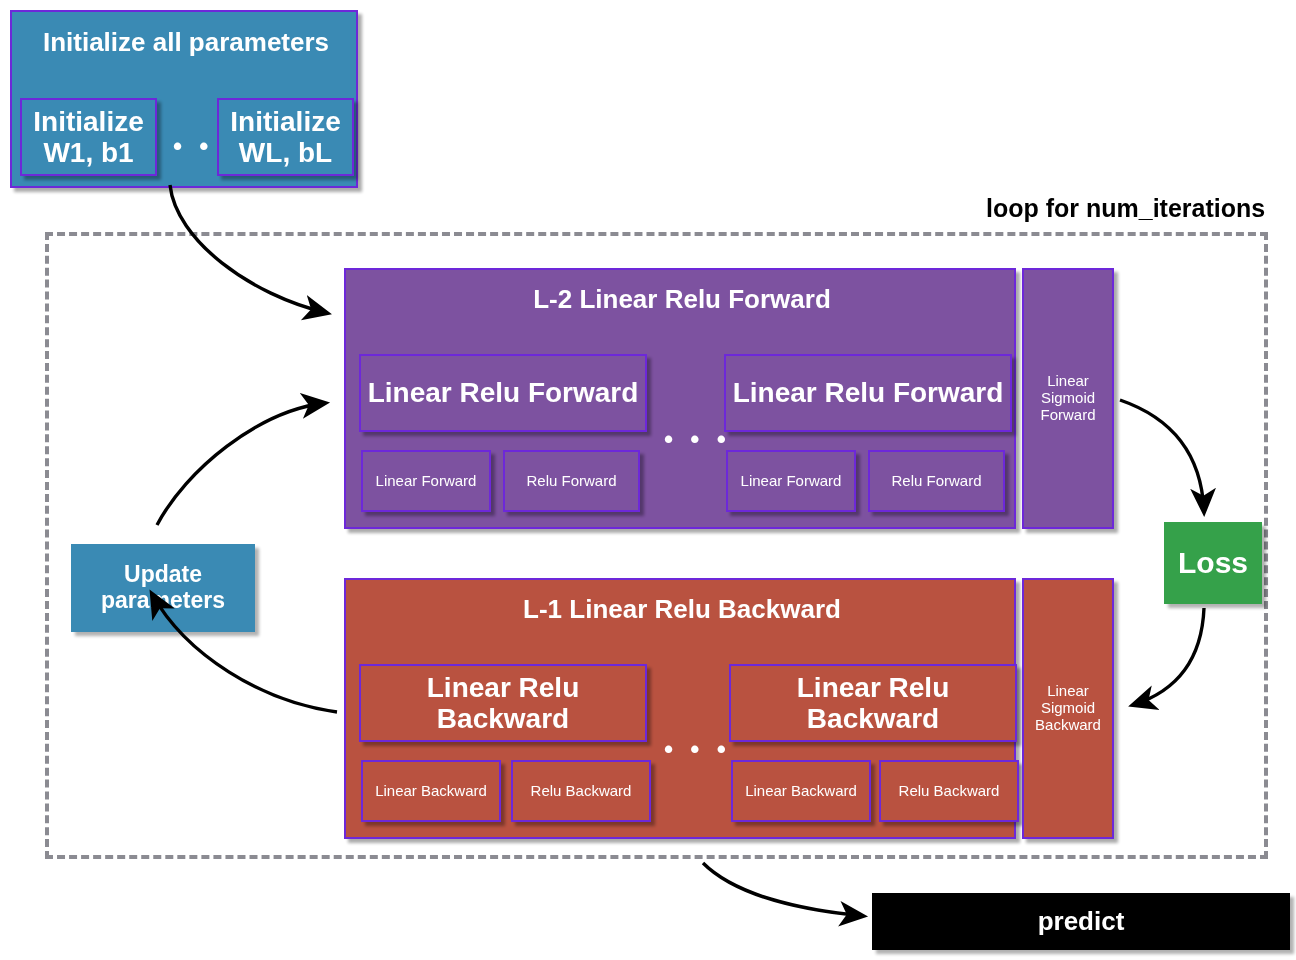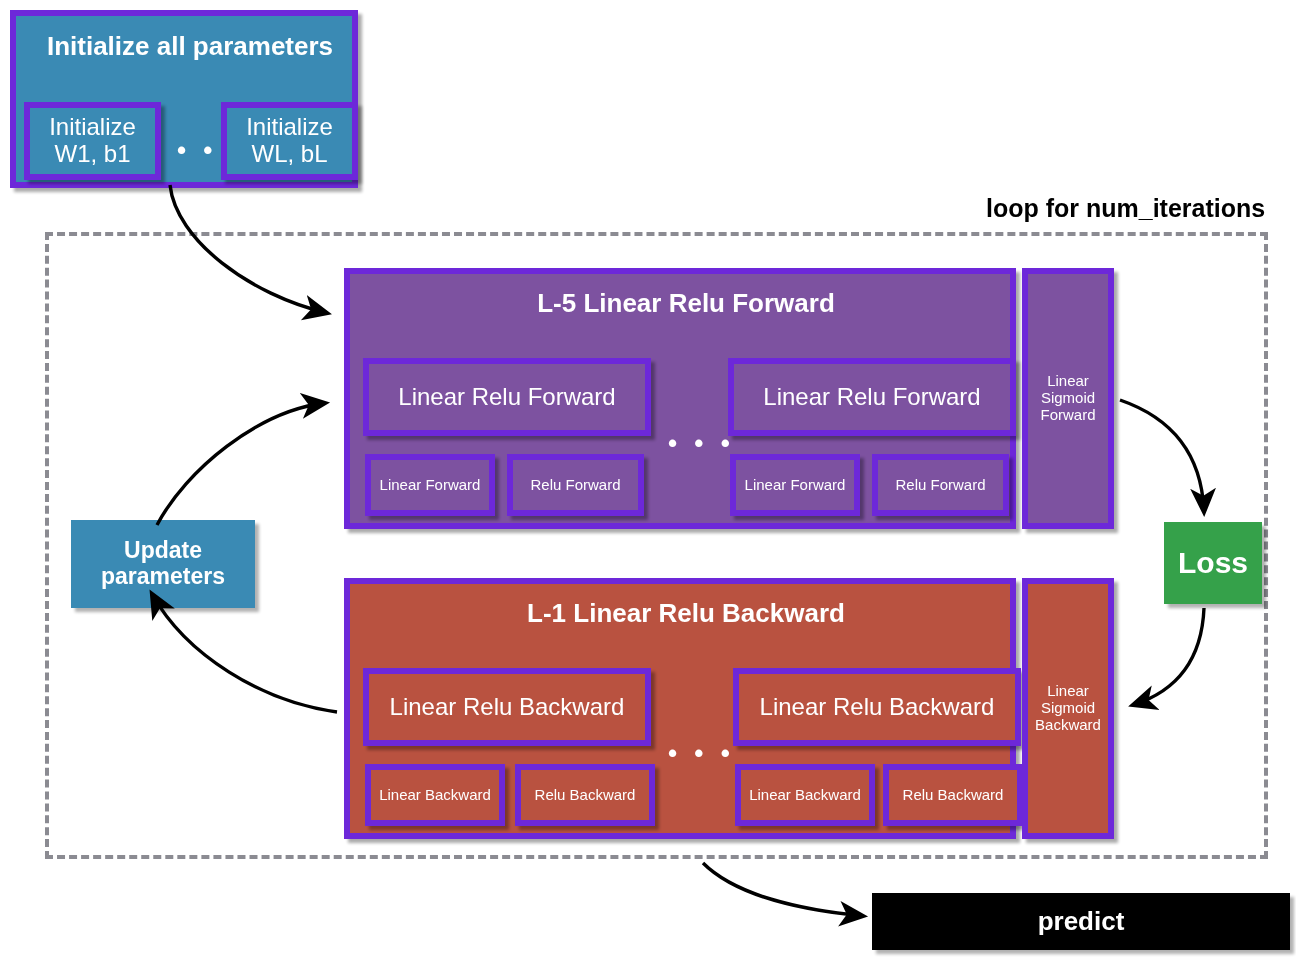--- a/index.html
+++ b/index.html
@@ -25,21 +25,21 @@
     position: absolute;
     box-sizing: border-box;
     display: flex;
     align-items: center;
     justify-content: center;
     text-align: center;
     color: #ffffff;
     line-height: 1.12;
   }
   .bordered {
-    border: 6px solid #6d28d9;
+    border: 2px solid #6d28d9;
     box-shadow: 4px 4px 3px rgba(0,0,0,0.33);
   }
   .noborder {
     box-shadow: 4px 4px 3px rgba(0,0,0,0.30);
   }
 
   
   .c-blue   { background-color: #3a8ab4; }
   .c-purple { background-color: #7d52a0; }
   .c-red    { background-color: #b95240; }
@@ -71,24 +71,24 @@
     left: 986px;
     top: 194px;
     font-size: 25px;
     font-weight: bold;
     color: #000000;
     white-space: nowrap;
   }
 
   
   .t-head   { font-size: 26px; font-weight: bold; }
-  .t-mid    { font-size: 24px; font-weight: normal; }
+  .t-mid    { font-size: 28px; font-weight: bold; }
   .t-small  { font-size: 15px; font-weight: normal; text-align: center; }
   .t-col    { font-size: 15px; font-weight: normal; }
-  .t-bold22 { font-size: 23px; font-weight: bold; }
+  .t-bold22 { font-size: 23px; font-weight: bold; margin-top: 24px; }
   .t-bold26 { font-size: 26px; font-weight: bold; }
 
   .dots {
     position: absolute;
     color: #ffffff;
     font-weight: bold;
     letter-spacing: 5px;
     white-space: nowrap;
   }
 
@@ -115,21 +115,21 @@
     <div class="abox bordered c-blue t-mid" style="left:8px; top:86px; width:137px; height:78px; white-space:pre-line;">Initialize
 W1, b1</div>
 
     <div class="dots t-bold26" style="left:161px; top:120px;">• • •</div>
 
     <div class="abox bordered c-blue t-mid" style="left:205px; top:86px; width:137px; height:78px; white-space:pre-line;">Initialize
 WL, bL</div>
   </div>
 
   <div class="abox bordered c-purple" style="left:344px; top:268px; width:672px; height:261px; display:block;">
-    <div class="group-title t-head" style="left:0; top:15px; width:672px;">L-5 Linear Relu Forward</div>
+    <div class="group-title t-head" style="left:0; top:15px; width:672px;">L-2 Linear Relu Forward</div>
 
     <div class="abox bordered c-purple t-mid" style="left:13px; top:84px; width:288px; height:78px;">Linear Relu Forward</div>
     <div class="abox bordered c-purple t-small" style="left:15px; top:180px; width:130px; height:62px;">Linear Forward</div>
     <div class="abox bordered c-purple t-small" style="left:157px; top:180px; width:137px; height:62px;">Relu Forward</div>
 
     <div class="dots t-bold26" style="left:318px; top:155px;">• • •</div>
 
     <div class="abox bordered c-purple t-mid" style="left:378px; top:84px; width:288px; height:78px;">Linear Relu Forward</div>
     <div class="abox bordered c-purple t-small" style="left:380px; top:180px; width:130px; height:62px;">Linear Forward</div>
     <div class="abox bordered c-purple t-small" style="left:522px; top:180px; width:137px; height:62px;">Relu Forward</div>

